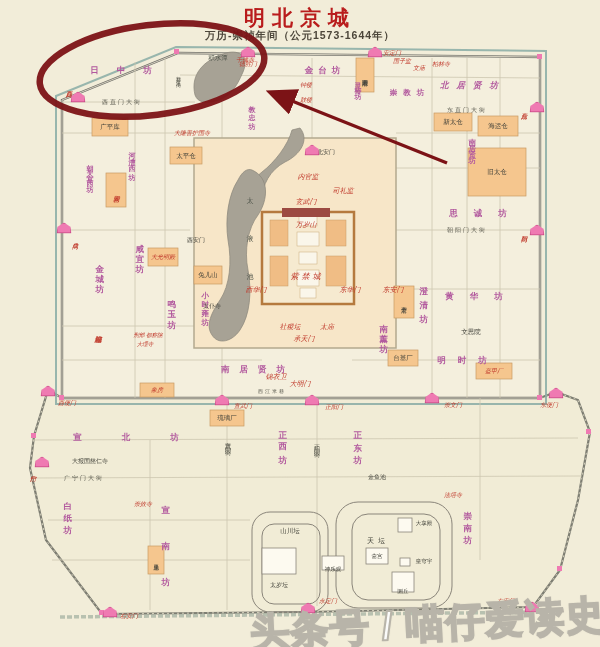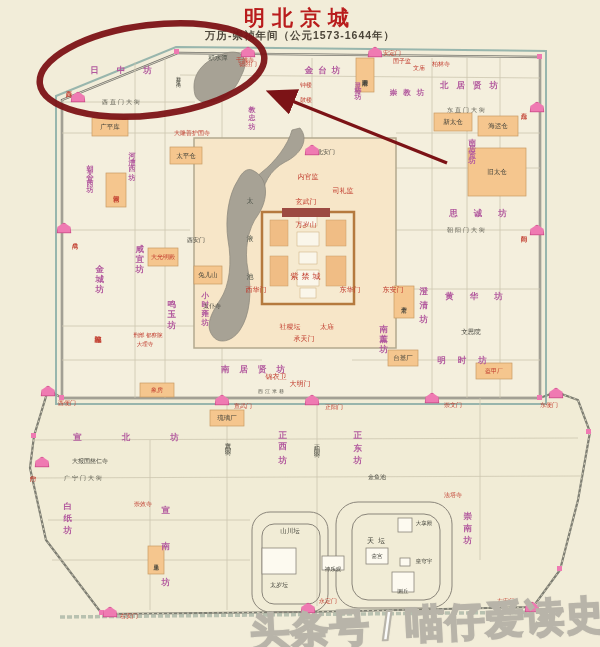--- a/index.html
+++ b/index.html
@@ -11,21 +11,21 @@
   svg{position:absolute;left:0;top:0;}
   #base-art{z-index:1;}
   #label-layer{position:absolute;left:0;top:0;width:600px;height:647px;z-index:2;pointer-events:none;}
   #annotation-art{z-index:3;}
   .hdr{position:absolute;left:0;width:600px;text-align:center;z-index:2;}
   #title{top:4px;font-size:21px;font-weight:bold;color:#b91c1c;letter-spacing:7px;}
   #subtitle{top:29px;font-size:10.5px;color:#4c463a;letter-spacing:1px;font-weight:bold;}
   .lbl{position:absolute;transform:translate(-50%,-50%);white-space:nowrap;line-height:1;}
   .lbl.v{writing-mode:vertical-rl;}
   .ward{color:#b2599e;font-size:8.5px;font-weight:bold;}
-  .red{color:#c0392b;font-size:7px;}
+  .red{color:#c0392b;font-size:7px;font-style:italic;}
   .blk{color:#42423a;font-size:7px;}
   .lake{color:#4c5248;font-size:7px;}
   .street{color:#55554a;font-size:6px;letter-spacing:2px;}
   .gate-glyph{
     position:absolute;width:13px;height:9px;background:#ef7ab2;
     border:0.5px solid #c2427e;transform:translate(-50%,-50%);
     clip-path:polygon(0 100%,8% 38%,50% 0,92% 38%,100% 100%);
   }
   #watermark{
     position:absolute;right:-6px;bottom:-4px;z-index:4;
@@ -154,21 +154,21 @@
   </svg>
 
   <div class="hdr" id="title">明北京城</div>
   <div class="hdr" id="subtitle">万历-崇祯年间（公元1573-1644年）</div>
 
   <div id="label-layer">
       <span class="lbl ward" style="left: 130px; top: 70px; letter-spacing: 18px;">日中坊</span>
       <span class="lbl ward" style="left: 325px; top: 70px; letter-spacing: 5px;">金台坊</span>
       <span class="lbl ward v" style="left: 358px; top: 84px; font-size: 7px; letter-spacing: 5px;">灵椿坊</span>
       <span class="lbl ward" style="left: 410px; top: 93px; font-size: 7.5px; letter-spacing: 6px;">崇教坊</span>
-      <span class="lbl ward" style="left: 473px; top: 85px; letter-spacing: 8px;">北居贤坊</span>
+      <span class="lbl ward" style="left: 473px; top: 85px; letter-spacing: 8px; font-style: italic;">北居贤坊</span>
       <span class="lbl ward v" style="left: 252px; top: 112px; font-size: 7px; letter-spacing: 8px;">教忠坊</span>
       <span class="lbl ward v" style="left: 472px; top: 144px; font-size: 7.5px; letter-spacing: 6px;">南居贤坊</span>
       <span class="lbl ward" style="left: 486px; top: 213px; letter-spacing: 16px;">思诚坊</span>
       <span class="lbl ward" style="left: 482px; top: 296px; letter-spacing: 16px;">黄华坊</span>
       <span class="lbl ward v" style="left: 424px; top: 300px; letter-spacing: 14px;">澄清坊</span>
       <span class="lbl ward" style="left: 468px; top: 360px; letter-spacing: 12px;">明时坊</span>
       <span class="lbl ward v" style="left: 384px; top: 332px; letter-spacing: 10px;">南薰坊</span>
       <span class="lbl ward" style="left: 258px; top: 369px; letter-spacing: 10px;">南居贤坊</span>
       <span class="lbl ward v" style="left: 205px; top: 303px; font-size: 7.5px; letter-spacing: 9px;">小时雍坊</span>
       <span class="lbl ward v" style="left: 172px; top: 308px; letter-spacing: 10px;">鸣玉坊</span>

